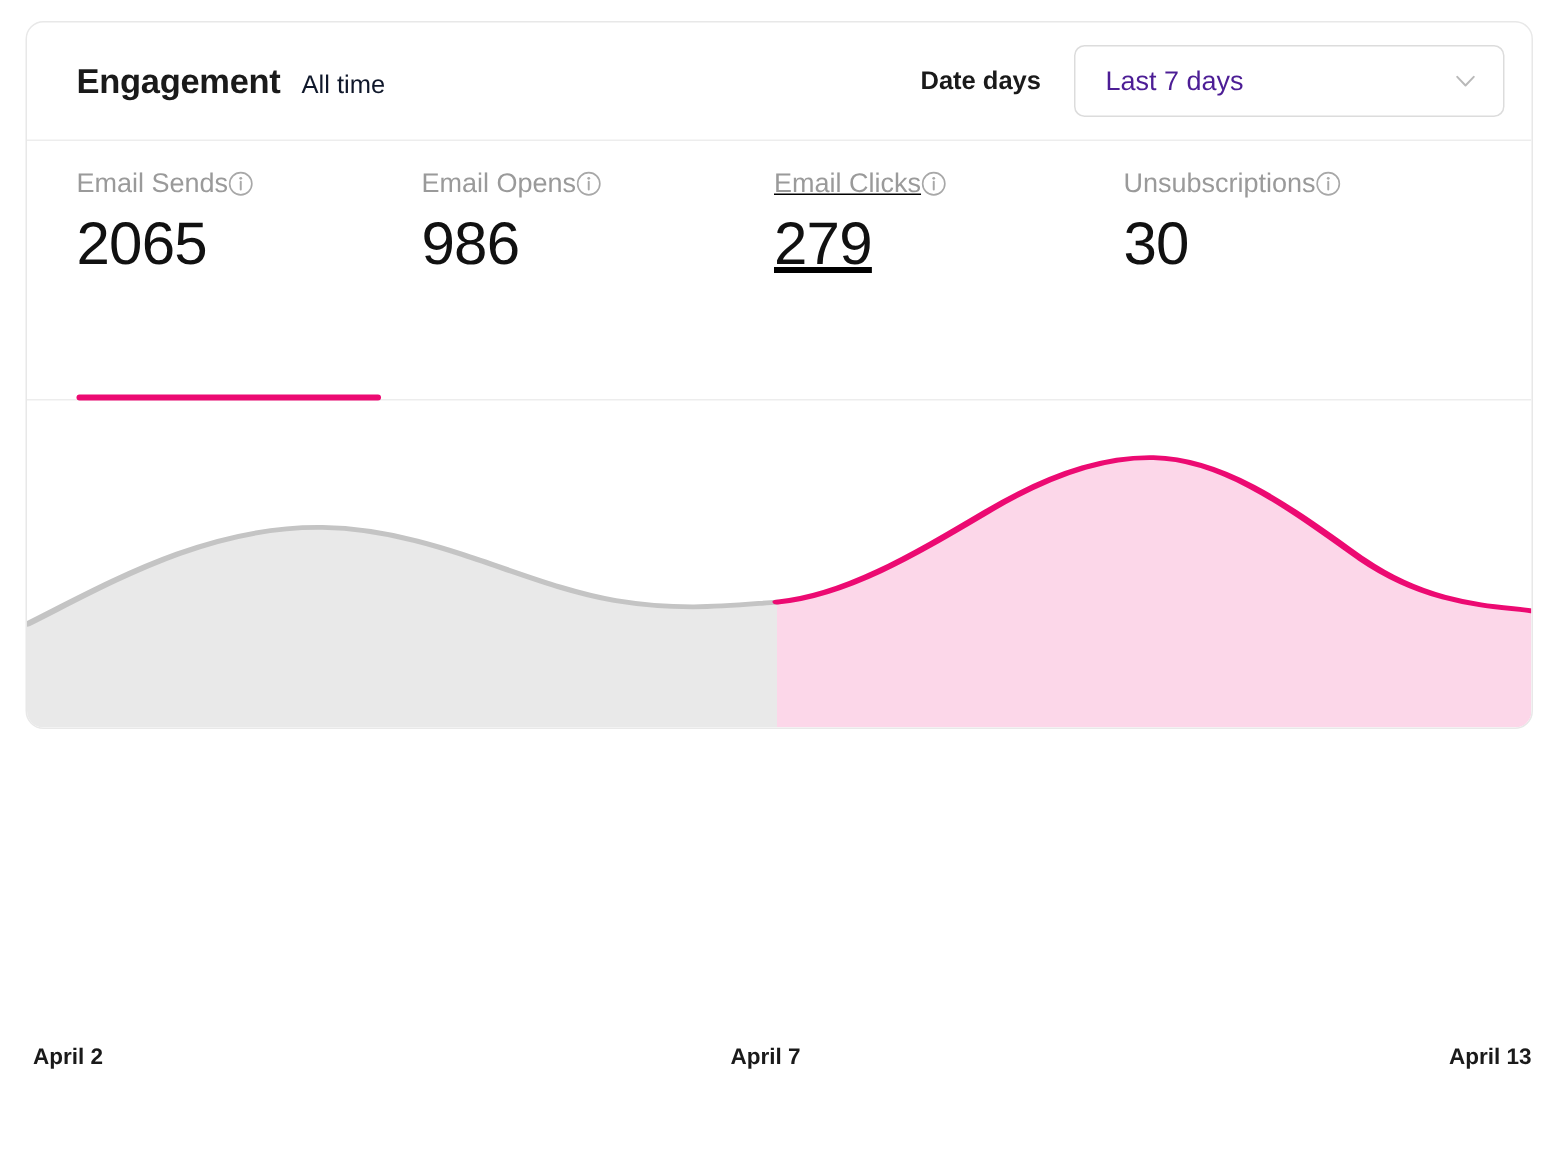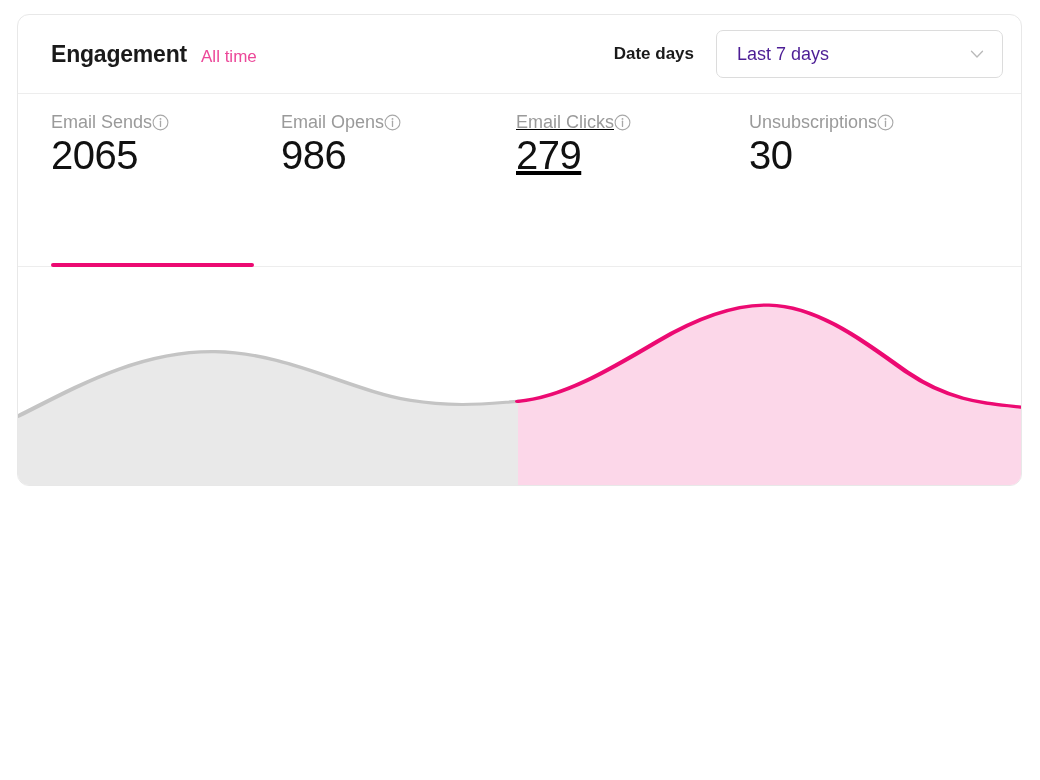--- a/index.html
+++ b/index.html
@@ -55,21 +55,21 @@
   .card-title {
     font-size: 23px;
     font-weight: 700;
     color: #1a1a1a;
     letter-spacing: -0.2px;
   }
 
   .card-subtitle {
     font-size: 17px;
     font-weight: 400;
-    color: #ec4899;
+    color: #0f172a;
   }
 
   .header-right {
     margin-left: auto;
     display: flex;
     align-items: center;
     gap: 22px;
   }
 
   .daterange-label {
@@ -134,21 +134,21 @@
   }
 
   .info-icon {
     width: 17px;
     height: 17px;
     flex: 0 0 17px;
     display: block;
   }
 
   .metric-value {
-    margin-top: 0;
+    margin-top: 8px;
     font-size: 40px;
     font-weight: 400;
     color: #111111;
     letter-spacing: -0.5px;
     line-height: 1;
   }
 
   .metric-underline {
     position: absolute;
     left: 0;
@@ -294,14 +294,19 @@
         <path fill="none" stroke="#ec0a72" stroke-width="6" stroke-linecap="round" stroke-linejoin="round" d="M500,254
                  C 545,246 590,196 640,140
                  C 690,84 725,71 751,72
                  C 800,74 845,140 890,200
                  C 935,258 975,258 1003,265"></path>
       </svg>
     </div>
 
   </div>
 
+  <div class="axis-labels">
+    <span class="axis-label start">April 2</span>
+    <span class="axis-label middle">April 7</span>
+    <span class="axis-label end">April 13</span>
+  </div>
 
 </div>
 
 </body></html>

